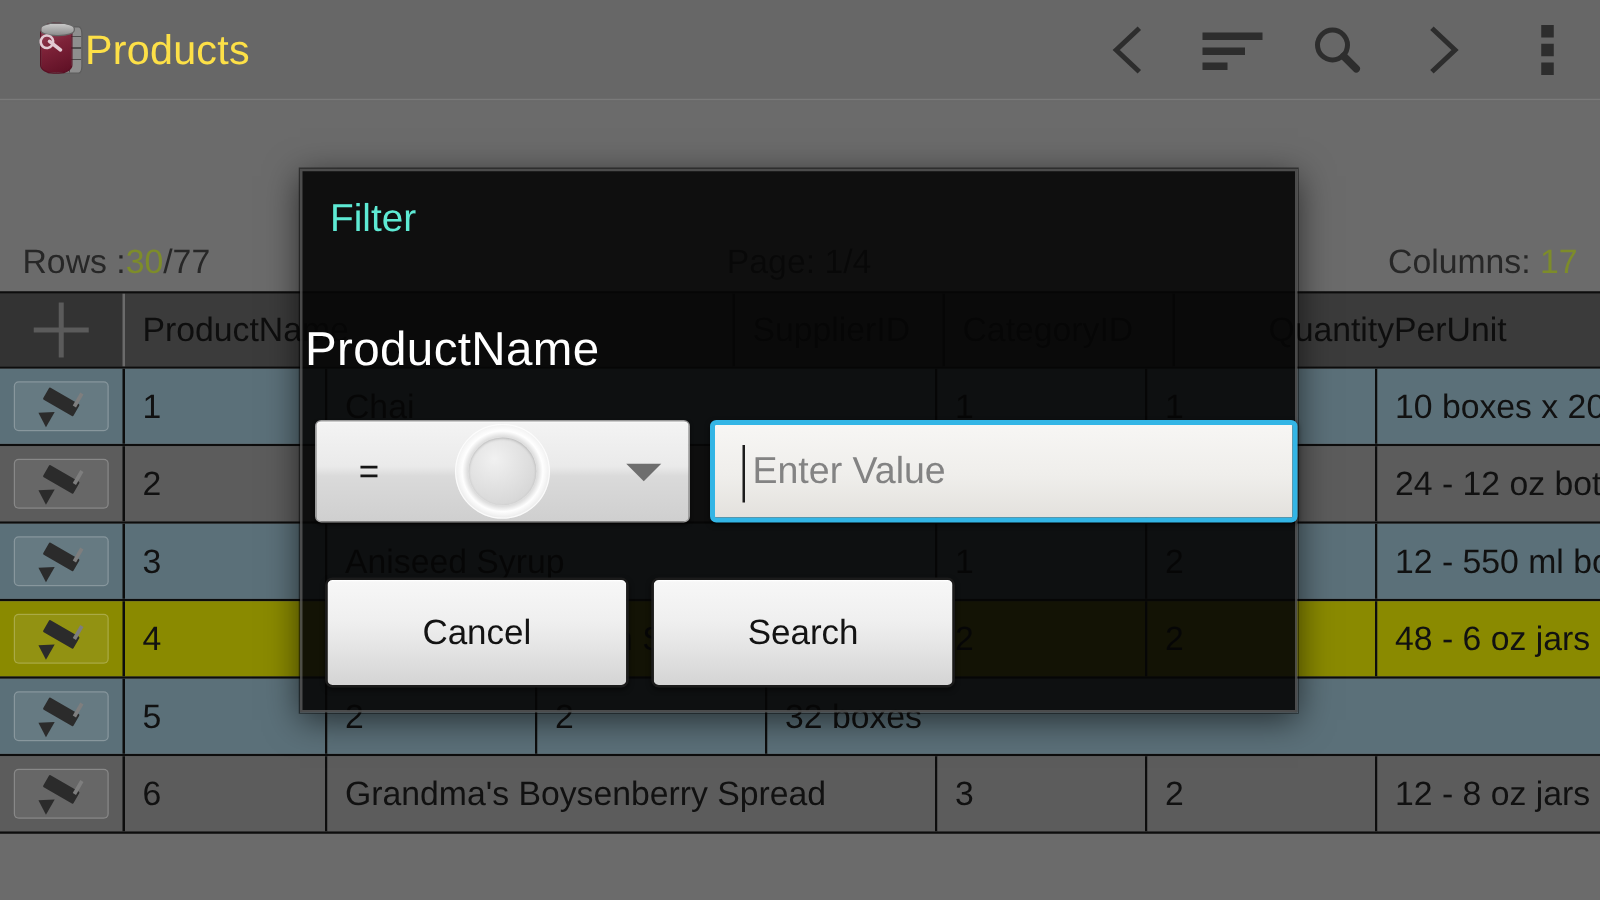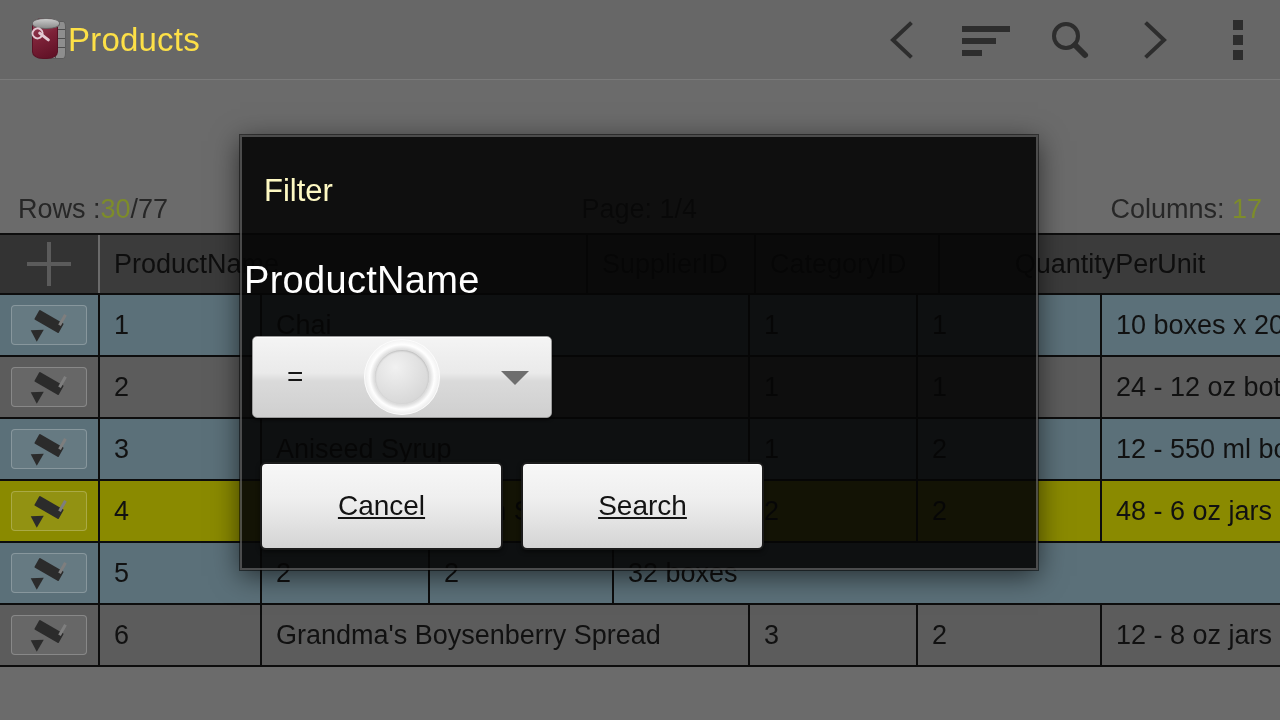--- a/index.html
+++ b/index.html
@@ -187,23 +187,23 @@
   }
   .dialog {
     position: absolute;
     left: 240px; top: 135px;
     width: 798px; height: 435px;
     background: rgba(6,6,6,0.90);
     border: 2px solid rgba(150,150,150,0.45);
     box-shadow: 0 0 0 1px rgba(0,0,0,0.5), 0 6px 26px rgba(0,0,0,0.6);
   }
   .dlg-title {
-    position: absolute; left: 22px; top: 36px;
+    position: absolute; left: 22px; top: 20px;
     font-size: 31px;
-    color: #fef9c3;
+    color: #5eead4;
   }
   .dlg-field-label {
     position: absolute; left: 2px; top: 122px;
     font-size: 38px;
     color: #ffffff;
     letter-spacing: 0.3px;
   }
 
   .dlg-controls {
     position: absolute; left: 10px; top: 195px;
@@ -284,21 +284,20 @@
   }
   .dbtn {
     width: 243px; height: 88px;
     border-radius: 6px;
     background: linear-gradient(#f7f7f7 0%, #efefef 40%, #e2e2e2 70%, #d4d4d4 100%);
     border: 2px solid #1b1b1b;
     box-shadow: 0 1px 0 rgba(255,255,255,0.9) inset, 0 2px 4px rgba(0,0,0,0.5);
     display: flex; align-items: center; justify-content: center;
     font-size: 28px;
     color: #131313;
-    text-decoration: underline;
   }
 
   
   .dim {
     position: absolute; left: 0; top: 0;
     width: 1280px; height: 720px;
     background: rgba(0,0,0,0.0);
   }
 </style>
 </head>
@@ -491,20 +490,24 @@
     <div class="dlg-field-label">ProductName</div>
 
     <div class="dlg-controls">
 
       <div class="spinner">
         <span class="sp-val">=</span>
         <span class="ripple"></span>
         <span class="caret"></span>
       </div>
 
+      <div class="valuebox">
+        <span class="caret-bar"></span>
+        <span class="ph">Enter Value</span>
+      </div>
 
     </div>
 
     <div class="dlg-buttons">
       <div class="dbtn">Cancel</div>
       <div class="dbtn">Search</div>
     </div>
   </div>
 
 </div>

